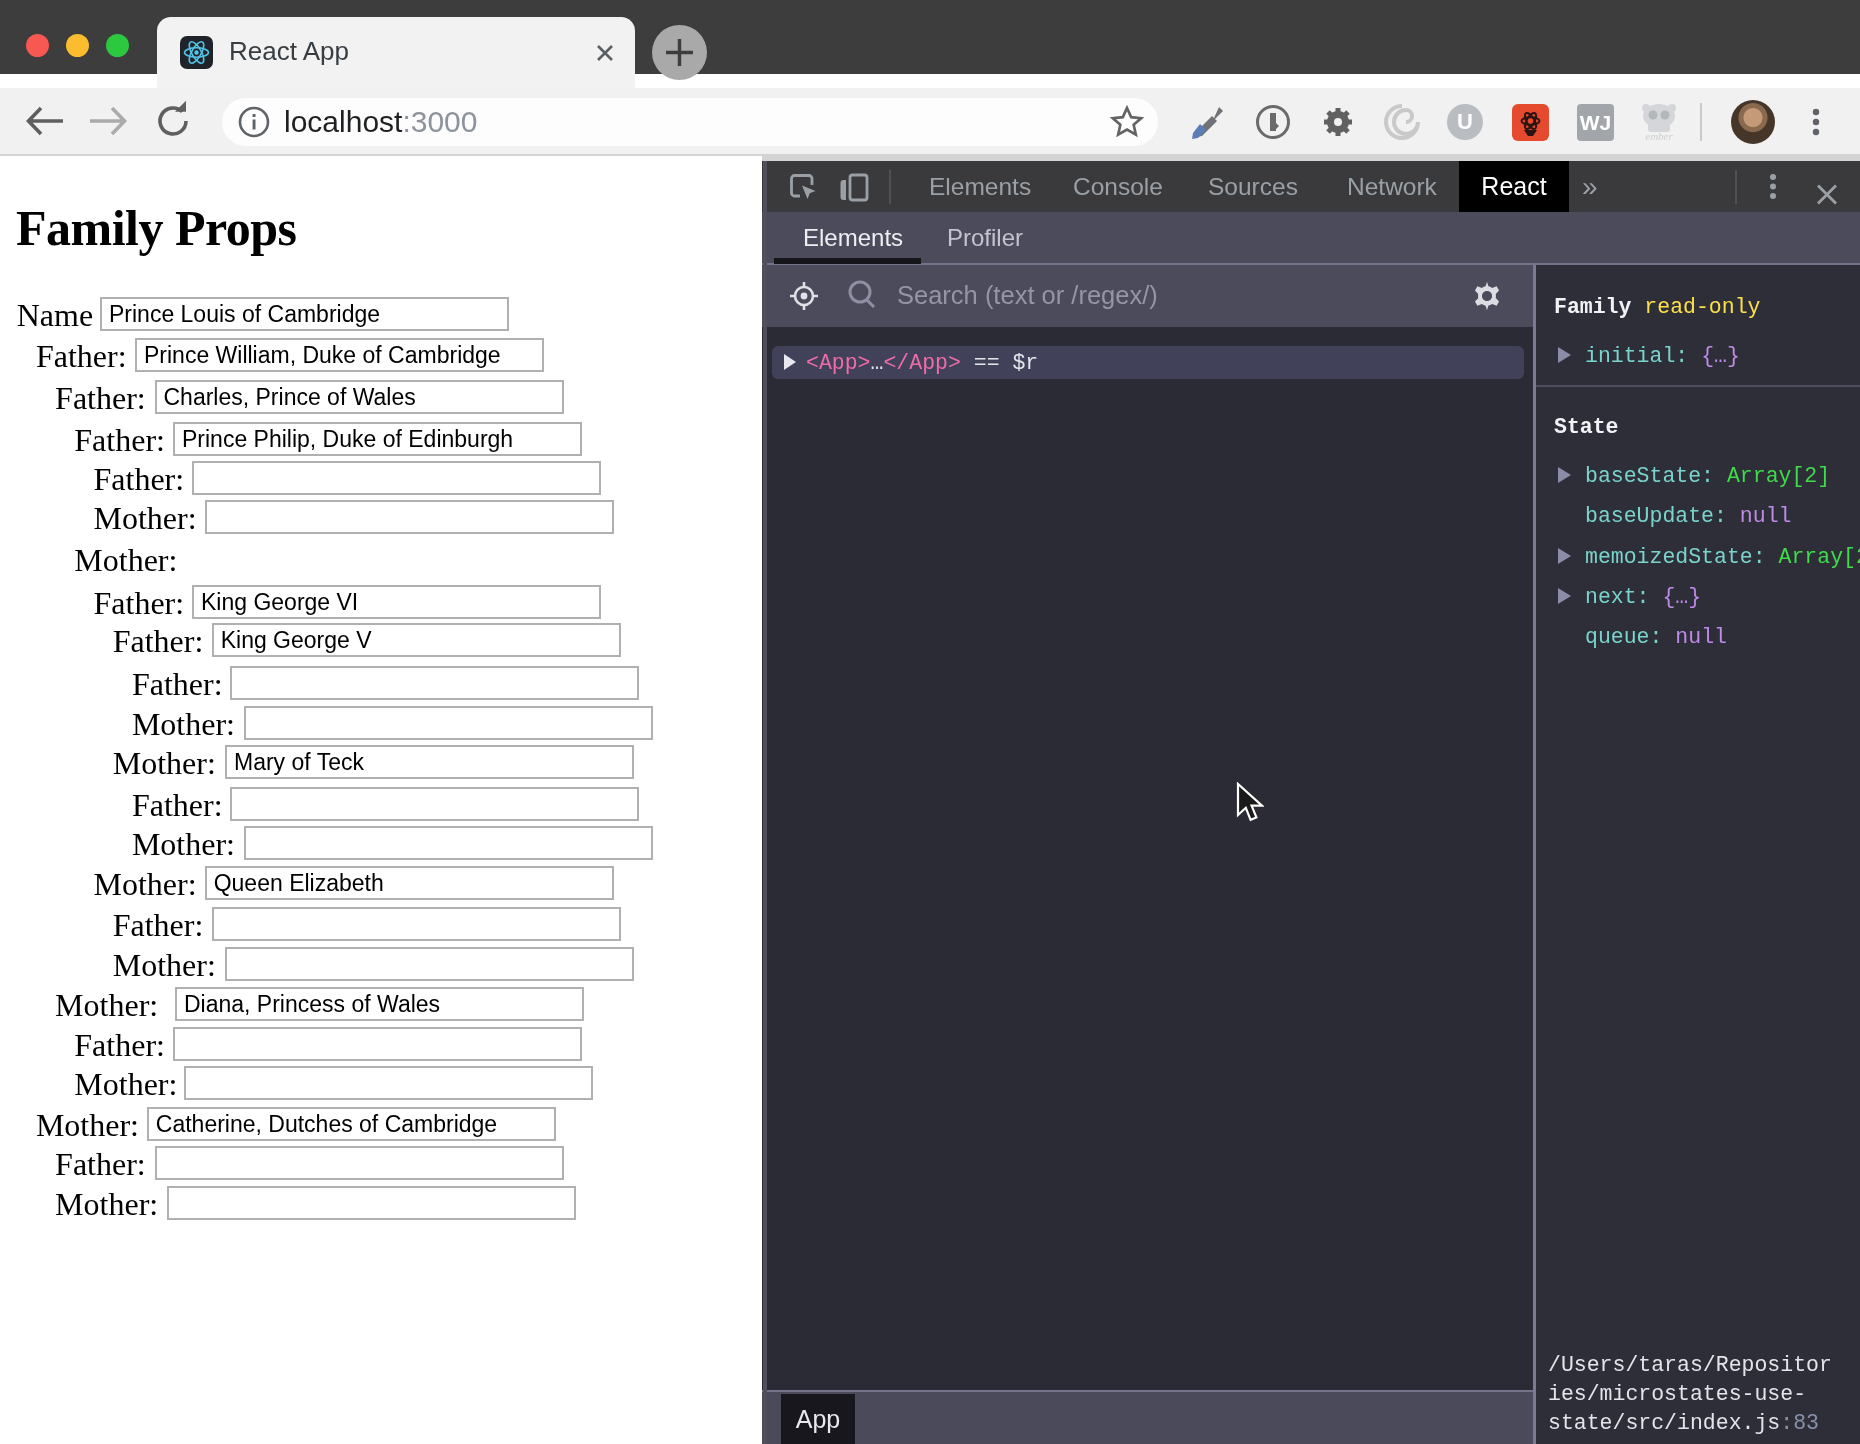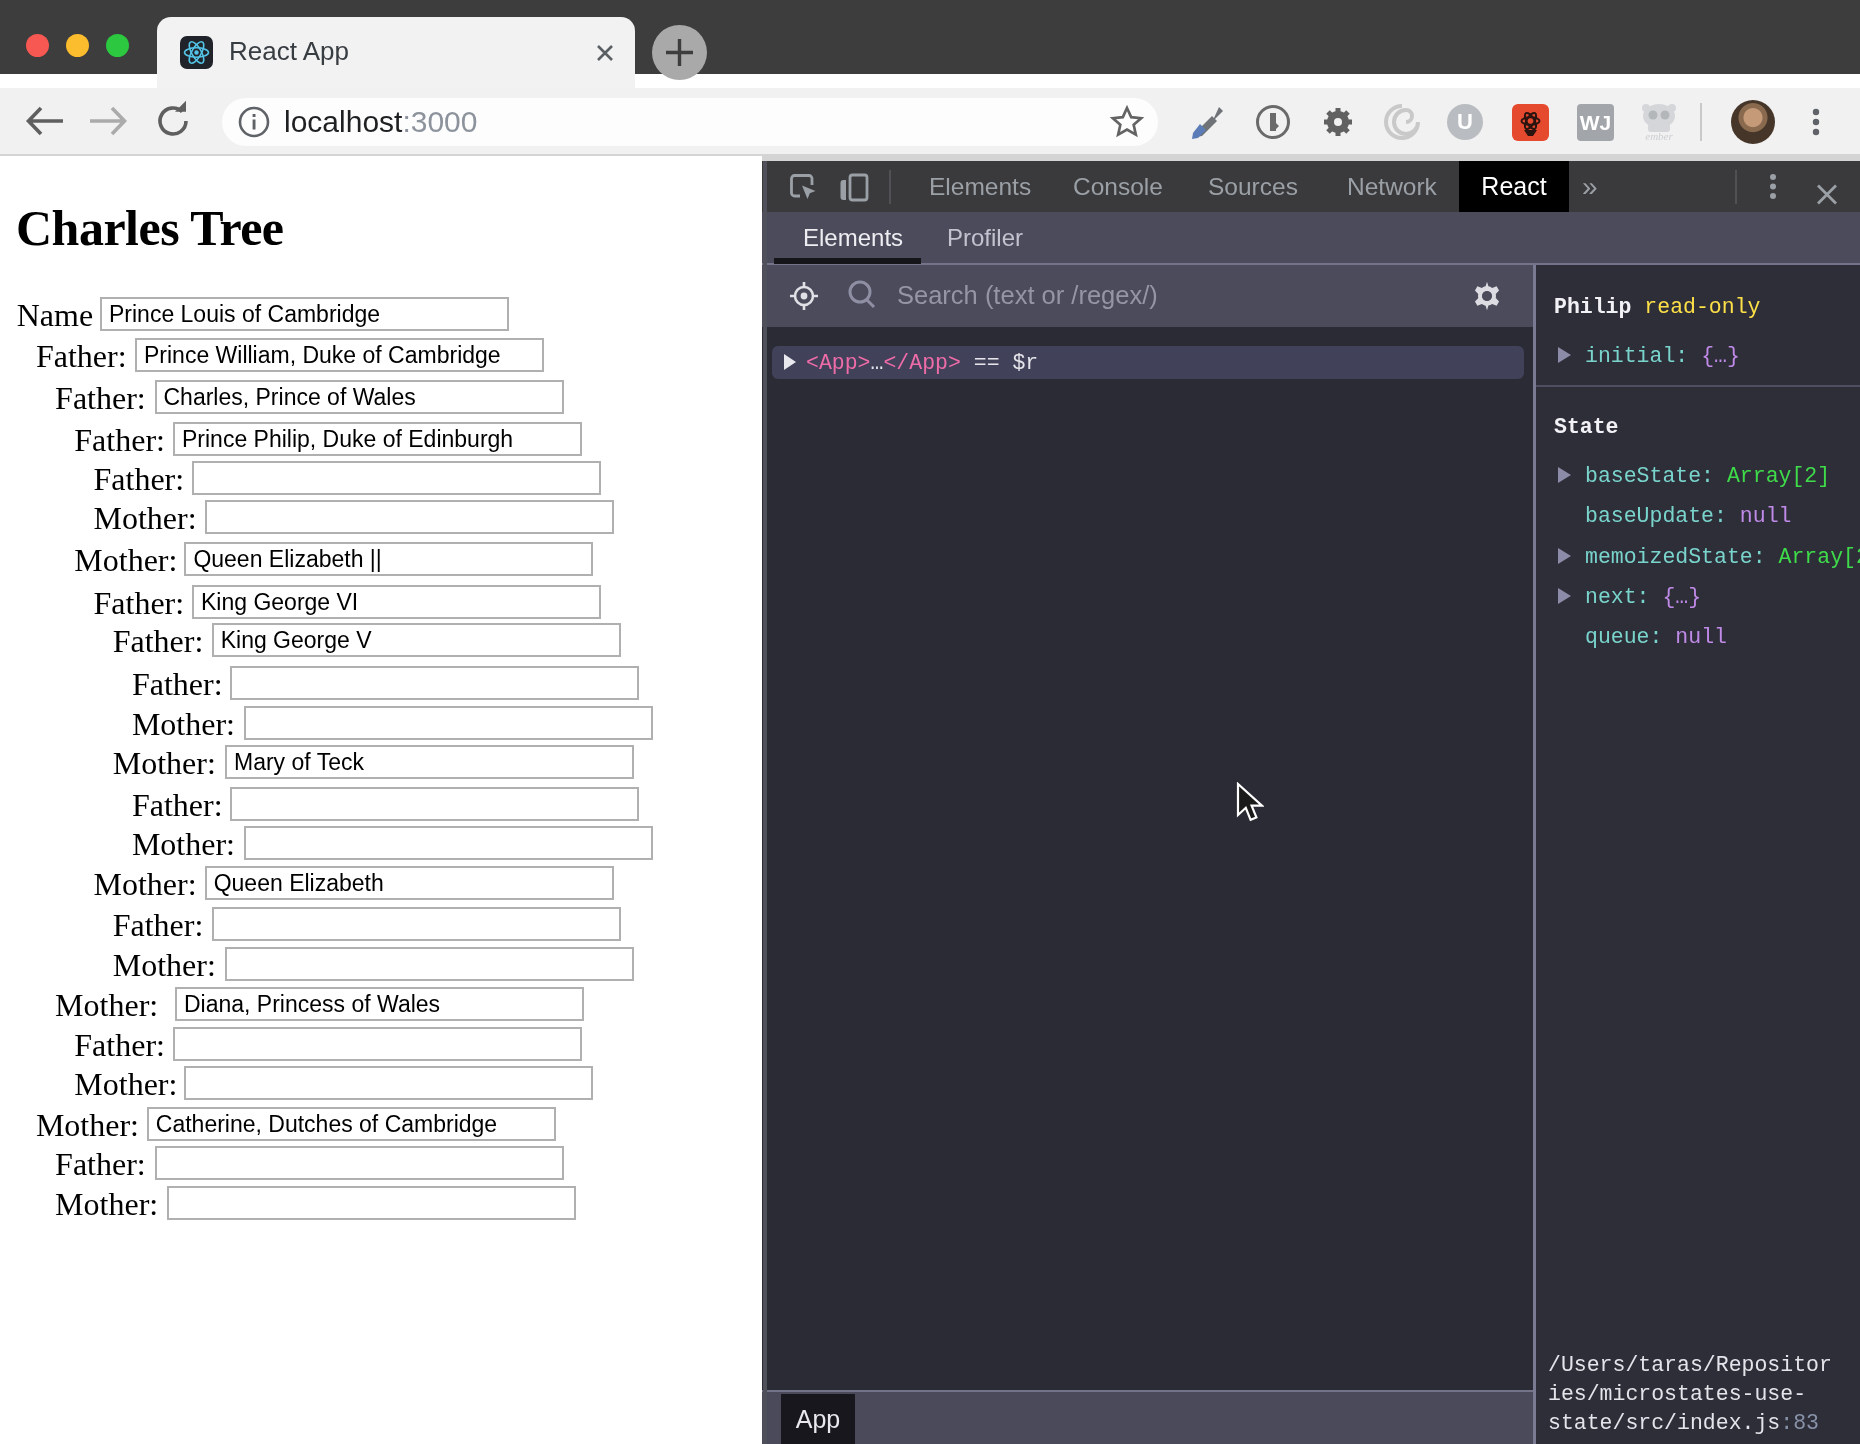--- a/index.html
+++ b/index.html
@@ -135,35 +135,34 @@
     </svg>
     <div style="position:absolute;left:1700px;top:103px;width:2px;height:38px;background:#c9c9c9"></div>
     <div style="position:absolute;left:1731px;top:100px;width:44px;height:44px;border-radius:50%;background:radial-gradient(circle at 50% 40%, #c59a78 0 9px, #8a6a4e 10px 14px, #46362a 15px 22px);"></div>
     <svg width="44" height="44" viewBox="0 0 44 44" style="position:absolute;left:1794px;top:100px" fill="#5f6368">
 <circle cx="22" cy="12" r="3.2"></circle>
       <circle cx="22" cy="22" r="3.2"></circle>
       <circle cx="22" cy="32" r="3.2"></circle>
     </svg>
 
 <div id="page">
-  <h1>Charles Tree</h1>
+  <h1>Family Props</h1>
   <span class="lbl" style="left:16.7px;top:142.0px">Name</span>
 <div class="inp" style="left:100.0px;top:141.0px">Prince Louis of Cambridge</div>
 <span class="lbl" style="left:35.9px;top:183.0px">Father:</span>
 <div class="inp" style="left:135.0px;top:182.0px">Prince William, Duke of Cambridge</div>
 <span class="lbl" style="left:55.1px;top:224.5px">Father:</span>
 <div class="inp" style="left:154.5px;top:223.5px">Charles, Prince of Wales</div>
 <span class="lbl" style="left:74.3px;top:267.0px">Father:</span>
 <div class="inp" style="left:173.0px;top:266.0px">Prince Philip, Duke of Edinburgh</div>
 <span class="lbl" style="left:93.5px;top:306.0px">Father:</span>
 <div class="inp" style="left:192.0px;top:305.0px"></div>
 <span class="lbl" style="left:93.5px;top:345.0px">Mother:</span>
 <div class="inp" style="left:204.7px;top:344.0px"></div>
 <span class="lbl" style="left:74.3px;top:387.0px">Mother:</span>
-<div class="inp" style="left:184.4px;top:386.0px">Queen Elizabeth ||</div>
 <span class="lbl" style="left:93.5px;top:429.5px">Father:</span>
 <div class="inp" style="left:192.0px;top:428.5px">King George VI</div>
 <span class="lbl" style="left:112.7px;top:468.0px">Father:</span>
 <div class="inp" style="left:211.7px;top:467.0px">King George V</div>
 <span class="lbl" style="left:131.9px;top:511.0px">Father:</span>
 <div class="inp" style="left:230.3px;top:510.0px"></div>
 <span class="lbl" style="left:131.9px;top:551.0px">Mother:</span>
 <div class="inp" style="left:243.9px;top:550.0px"></div>
 <span class="lbl" style="left:112.7px;top:590.0px">Mother:</span>
 <div class="inp" style="left:225.0px;top:589.0px">Mary of Teck</div>
@@ -246,21 +245,21 @@
 <div id="dt-bottom">
         <div id="appchip">App</div>
       </div>
 <div id="dt-tree">
   <div id="selrow">
     <div style="position:absolute;left:12px;top:8px;width:0;height:0;border-left:12px solid #e8e8ee;border-top:8px solid transparent;border-bottom:8px solid transparent"></div>
     <div class="dtline" style="left:34px;top:2px;font-size:21.5px;line-height:30px"><span class="pk">&lt;App&gt;</span><span class="wh">…</span><span class="pk">&lt;/App&gt;</span><span class="wh"> == $r</span></div>
   </div>
 </div>
 <div id="dt-right">
-  <div class="dtline" style="left:18px;top:29px"><b style="color:#f2f2f6">Philip</b> <span style="color:#fde047">read-only</span></div>
+  <div class="dtline" style="left:18px;top:29px"><b style="color:#f2f2f6">Family</b> <span style="color:#fde047">read-only</span></div>
   <div class="tri" style="left:22px;top:82px"></div>
   <div class="dtline" style="left:49px;top:78px"><span class="cy">initial:</span> <span class="pu">{…}</span></div>
   <div style="position:absolute;left:0;top:120px;width:324px;height:2px;background:#4e4e60"></div>
   <div class="dtline" style="left:18px;top:149px"><b style="color:#f2f2f6">State</b></div>
   <div class="tri" style="left:22px;top:202px"></div>
   <div class="dtline" style="left:49px;top:198px"><span class="cy">baseState:</span> <span class="gr">Array[2]</span></div>
   <div class="dtline" style="left:49px;top:238px"><span class="cy">baseUpdate:</span> <span class="pu">null</span></div>
   <div class="tri" style="left:22px;top:283px"></div>
   <div class="dtline" style="left:49px;top:279px"><span class="cy">memoizedState:</span> <span class="gr">Array[2]</span></div>
   <div class="tri" style="left:22px;top:323px"></div>

